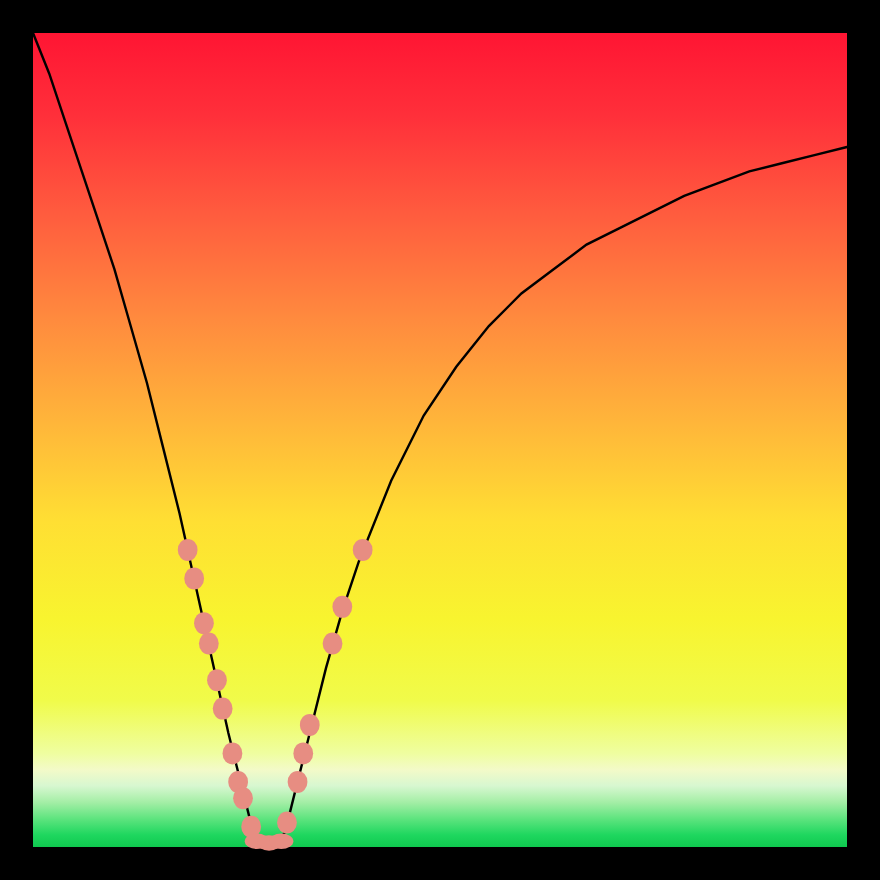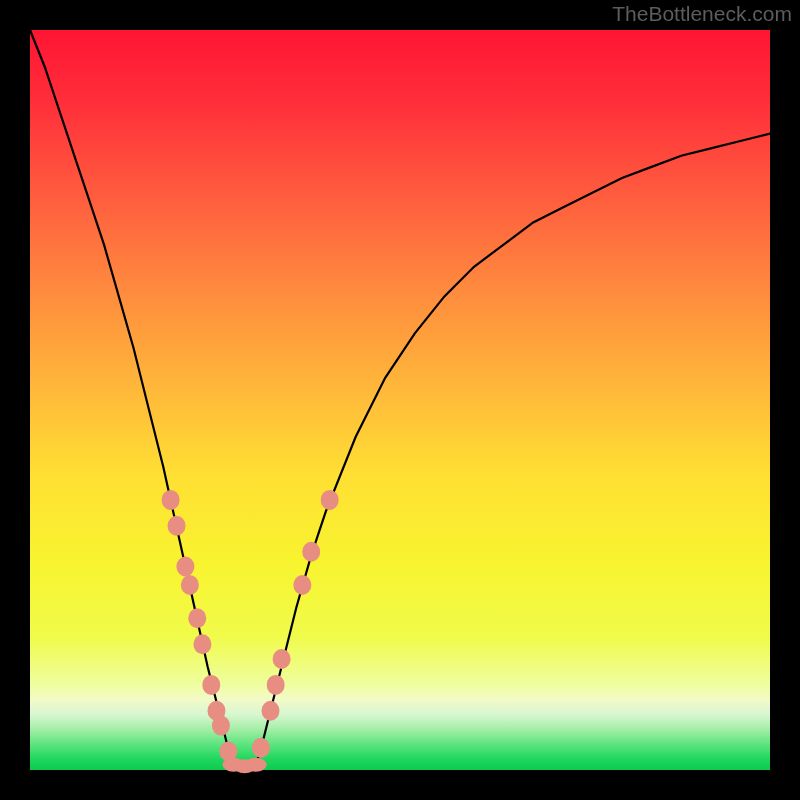--- a/index.html
+++ b/index.html
@@ -27,21 +27,20 @@
     font-size: 21px;
     font-weight: 400;
     letter-spacing: 0px;
     user-select: none;
   }
 </style>
 </head>
 <body>
 
 <div class="canvas-wrap">
-  <div class="watermark">TheBottleneck.com</div>
   <svg id="chart-svg" width="800" height="800" viewBox="0 0 800 800">
     <defs>
       <linearGradient id="bg-grad" x1="0" y1="0" x2="0" y2="1">
           <stop offset="0%" stop-color="#ff1533"></stop>
           <stop offset="10%" stop-color="#ff2f3a"></stop>
           <stop offset="22%" stop-color="#ff5b3e"></stop>
           <stop offset="35%" stop-color="#ff8a3e"></stop>
           <stop offset="48%" stop-color="#ffb63a"></stop>
           <stop offset="60%" stop-color="#ffdf33"></stop>
           <stop offset="72%" stop-color="#f8f42f"></stop>

